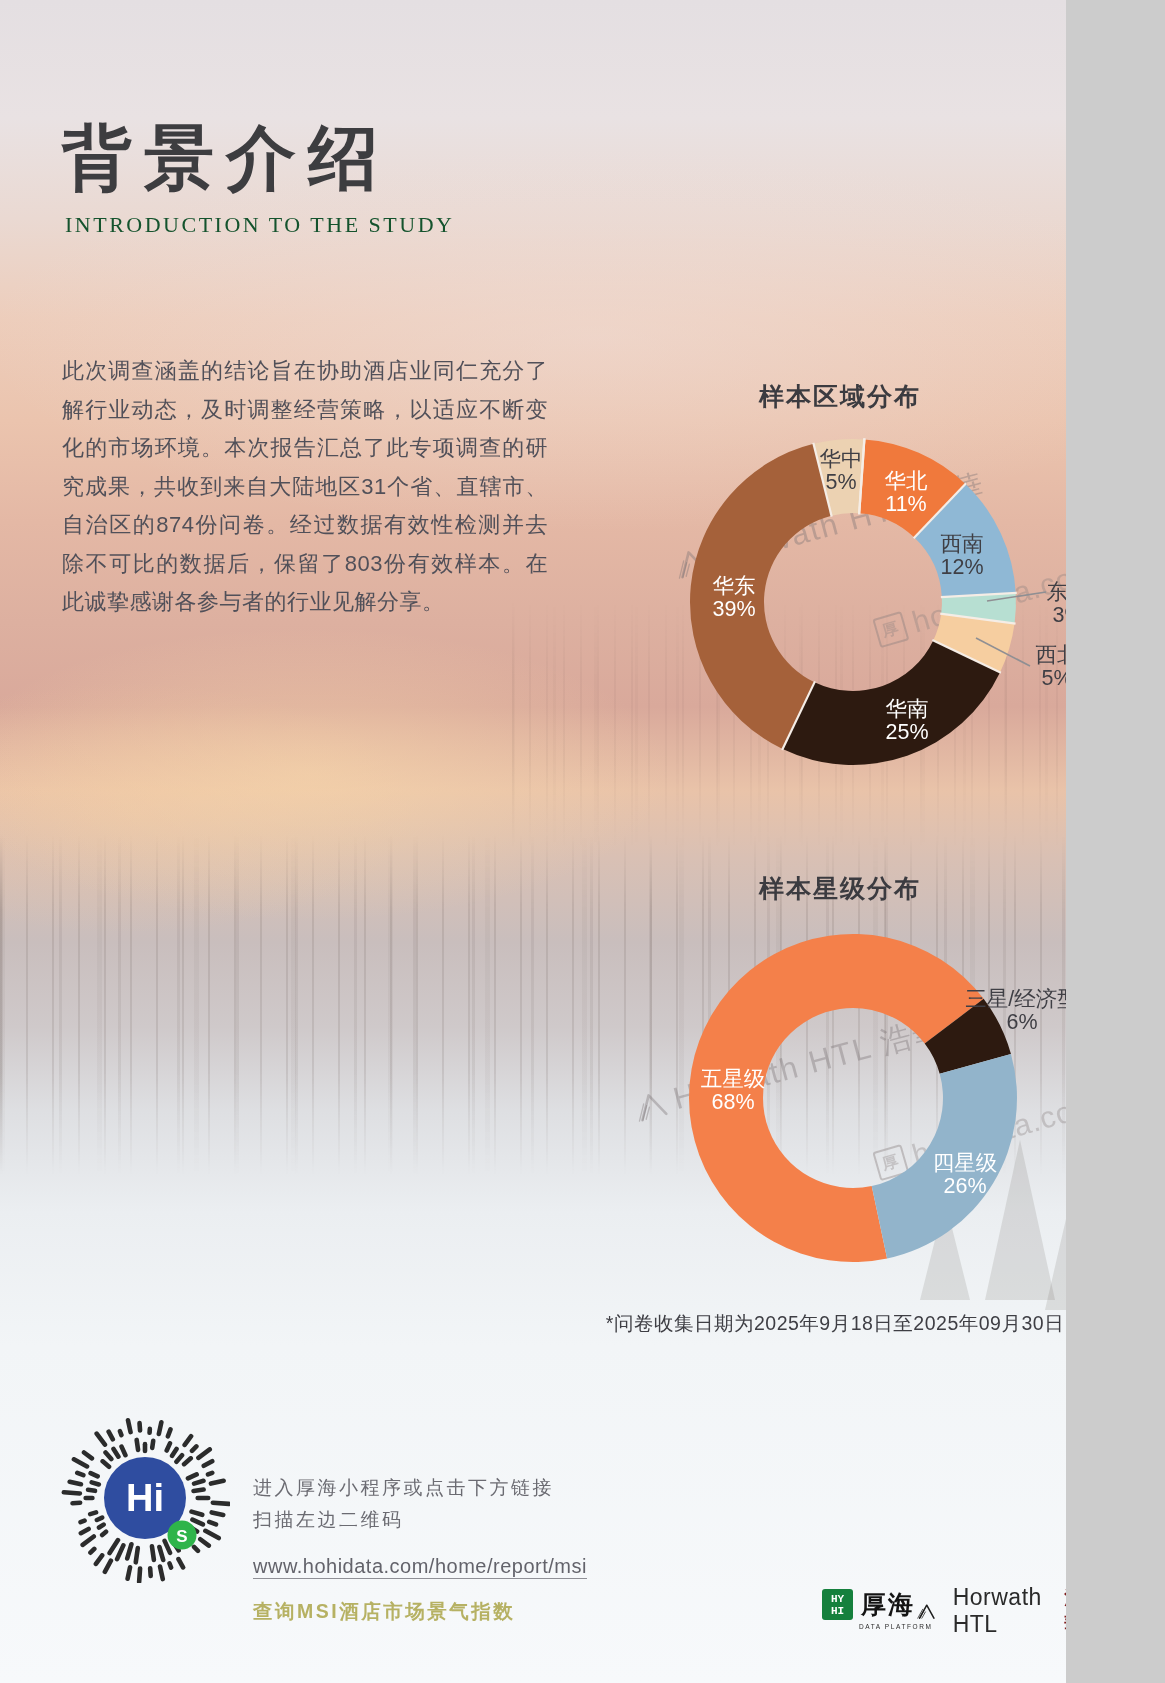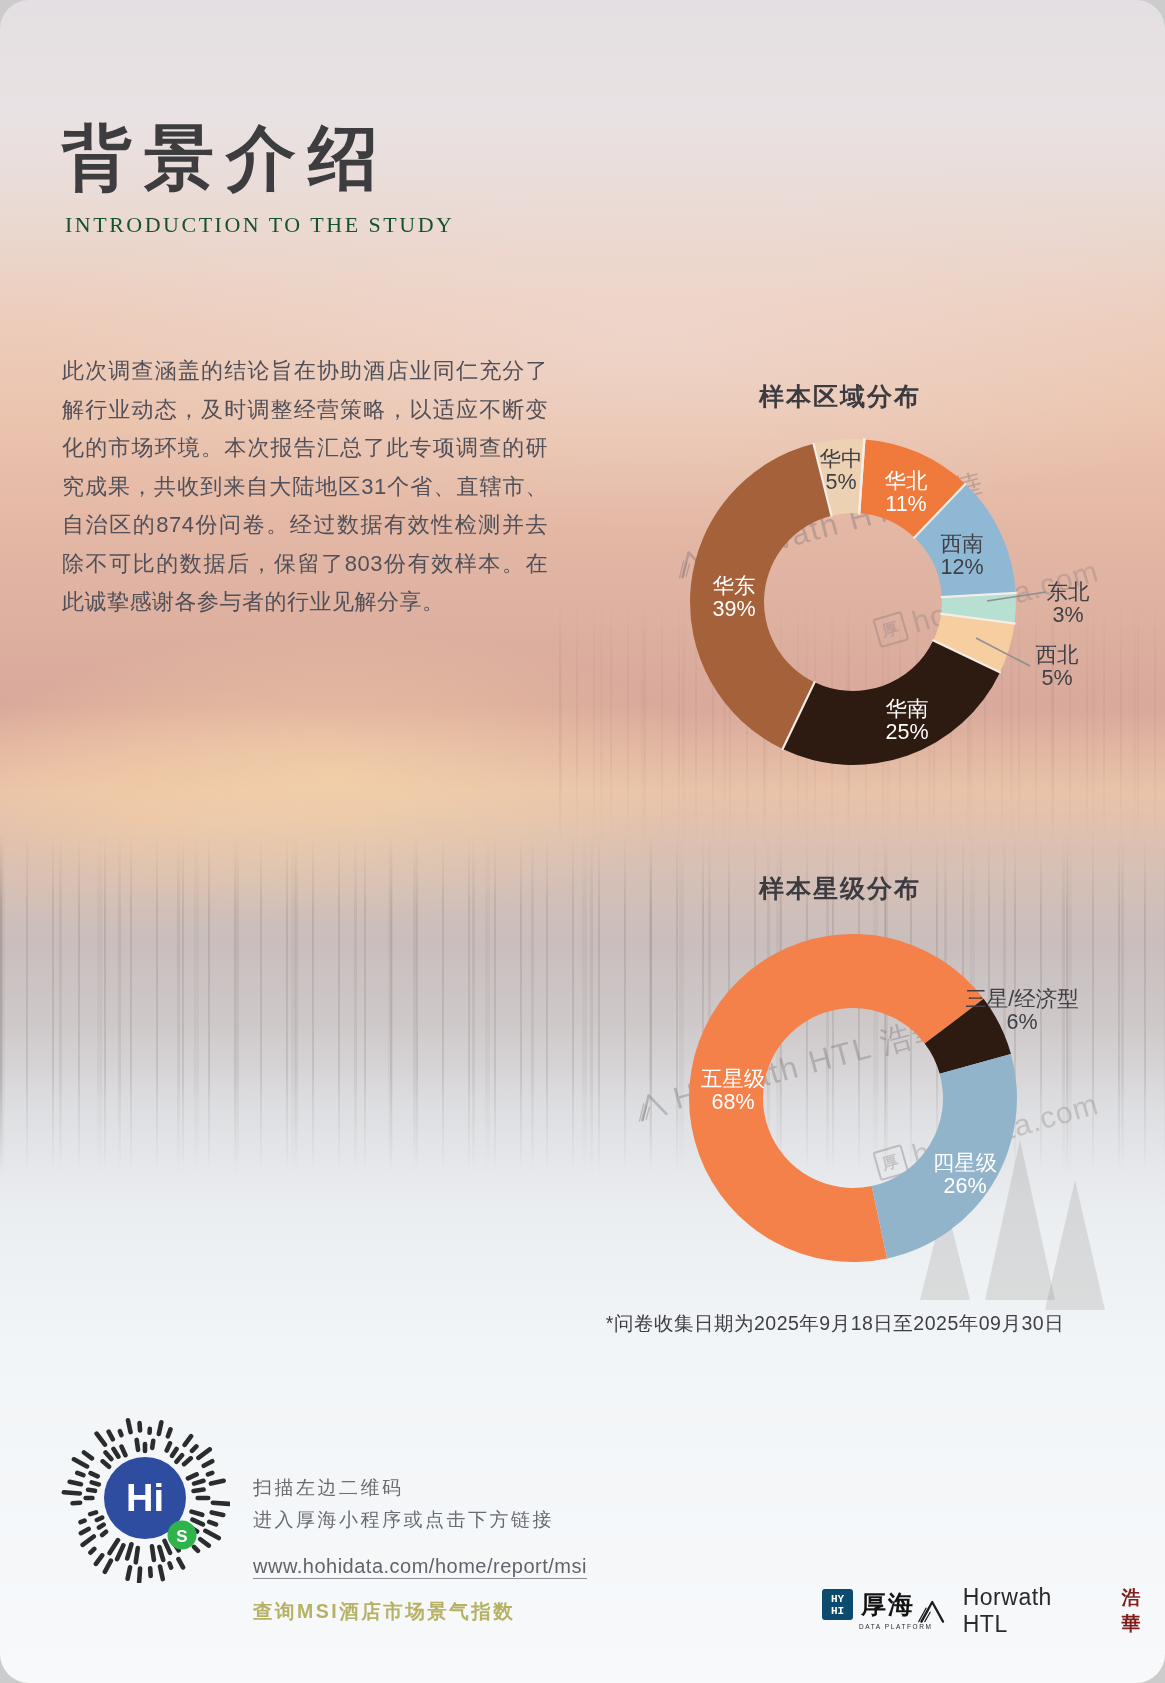--- a/index.html
+++ b/index.html
@@ -1,19 +1,18 @@
 <!DOCTYPE html>
 <html><head>
 <meta charset="utf-8">
 <style>
   html,body{margin:0;padding:0;background:#ccc;}
   .page{
-    position:relative;width:1165px;height:1683px;overflow:hidden;
+    position:relative;width:1066px;height:1683px;overflow:hidden;
     font-family:"Liberation Sans","DejaVu Sans",sans-serif;
-    border-radius:29px;
   }
   
   .bg{
     position:absolute;inset:0;
     background:
       radial-gradient(ellipse 520px 210px at 29% 46%, rgba(248,216,170,0.55), rgba(248,216,170,0) 70%),
       radial-gradient(ellipse 420px 180px at 12% 48%, rgba(243,201,160,0.40), rgba(243,201,160,0) 70%),
       radial-gradient(ellipse 820px 260px at 56% 20%, rgba(240,224,220,0.45), rgba(240,224,220,0) 75%),
       linear-gradient(180deg,
         #E4DFE2 0%, #E9E2E3 7%, #EAD9D2 13%, #EDCDBB 19%, #EBC4AE 25%,
@@ -97,21 +96,21 @@
   .qr-link{
     display:inline-block;font-size:20px;letter-spacing:0.5px;color:#63636B;
     border-bottom:1.5px solid #8f8f96;text-decoration:none;margin:16px 0 7px 0;
   }
   .qr-cta{font-size:19.5px;letter-spacing:2.5px;color:#B6B163;font-weight:600;margin-top:12px;}
 
   
   .hy-logo{position:absolute;left:822px;top:1588px;}
   .hy-top{display:flex;align-items:center;}
   .hy-mark{
-    width:31px;height:31px;background:#0c4a6e;border-radius:3px;color:#fff;
+    width:31px;height:31px;background:#15803d;border-radius:3px;color:#fff;
     font-family:"Liberation Mono","DejaVu Sans Mono",monospace;
     font-size:11px;font-weight:700;line-height:12px;text-align:center;padding-top:4px;box-sizing:border-box;
   }
   .hy-name{font-size:25px;font-weight:800;color:#131313;margin-left:8px;letter-spacing:2px;}
   .hy-sub{font-size:6.5px;letter-spacing:1.6px;color:#2b2b2b;margin:2px 0 0 37px;}
   .horwath-logo{position:absolute;left:916px;top:1584px;display:flex;align-items:center;gap:10px;}
   .horwath-logo .peak{width:30px;height:27px;color:#1e1e1e;}
   .horwath-name{font-size:23px;color:#2A2A2A;font-weight:500;margin-left:7px;letter-spacing:0.5px;}
   .horwath-cn{font-family:"Liberation Serif","DejaVu Serif",serif;font-size:19px;font-weight:600;color:#7f1d1d;margin-left:9px;letter-spacing:3px;}
 </style>
@@ -274,22 +273,22 @@
           <line x1="78.08065256315287" y1="36.87488149574906" x2="76.64896529012361" y2="26.917277790426873" stroke="#1b1b1b" stroke-width="4.6" stroke-linecap="round" opacity="0.92"></line>
           <line x1="80.06465846023248" y1="17.500186638140647" x2="79.51701639516668" y2="10.010180752390596" stroke="#1b1b1b" stroke-width="4.6" stroke-linecap="round" opacity="0.92"></line>
         </g>
       <circle cx="85" cy="85" r="41" fill="#2F4DA0"></circle>
       <text x="85" y="98" text-anchor="middle" font-size="38" font-weight="bold" fill="#ffffff" font-family="Liberation Sans, DejaVu Sans, sans-serif">Hi</text>
       <circle cx="122" cy="122" r="14.5" fill="#2EB44A"></circle>
       <text x="122" y="128.5" text-anchor="middle" font-size="17" font-weight="bold" fill="#ffffff" font-family="Liberation Sans, DejaVu Sans, sans-serif">S</text>
     </svg>
   </div>
   <div class="qr-text">
+    <div class="qr-line">进入厚海小程序或点击下方链接</div>
     <div class="qr-line">扫描左边二维码</div>
-    <div class="qr-line">进入厚海小程序或点击下方链接</div>
     <a class="qr-link" href="#">www.hohidata.com/home/report/msi</a>
     <div class="qr-cta">查询MSI酒店市场景气指数</div>
   </div>
 
   <div class="hy-logo">
     <div class="hy-top">
       <div class="hy-mark">
         <div>HY</div>
         <div>HI</div>
       </div>

